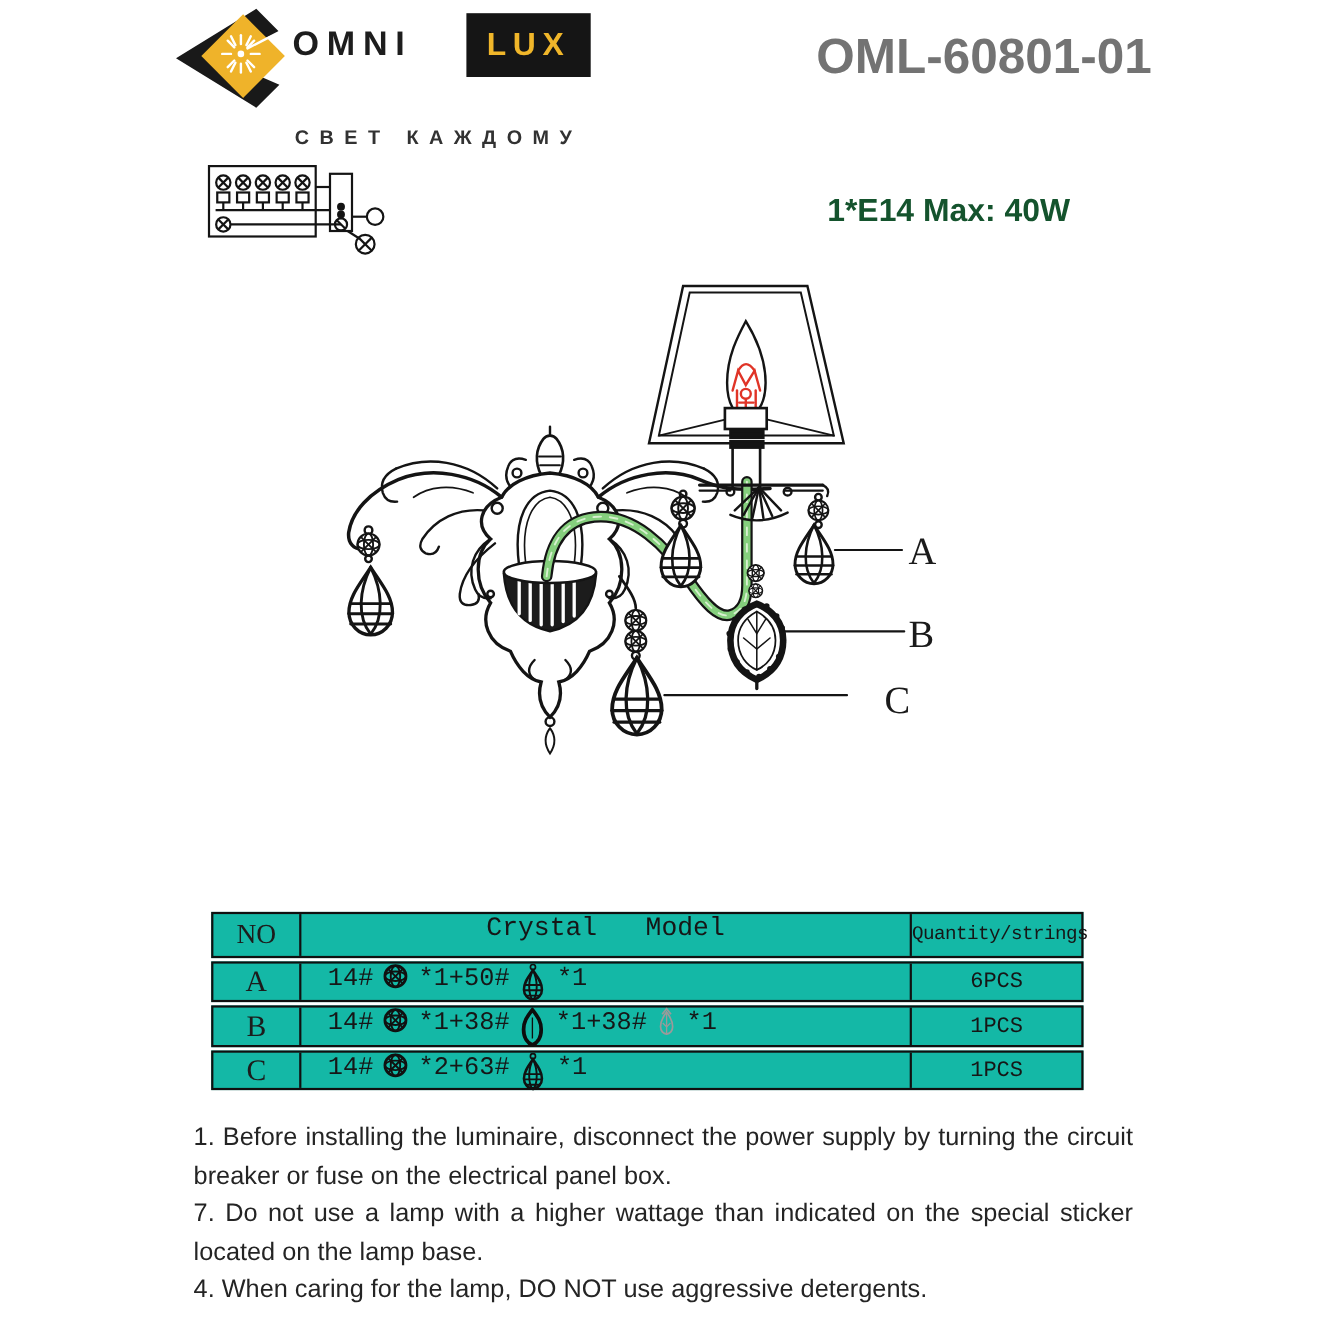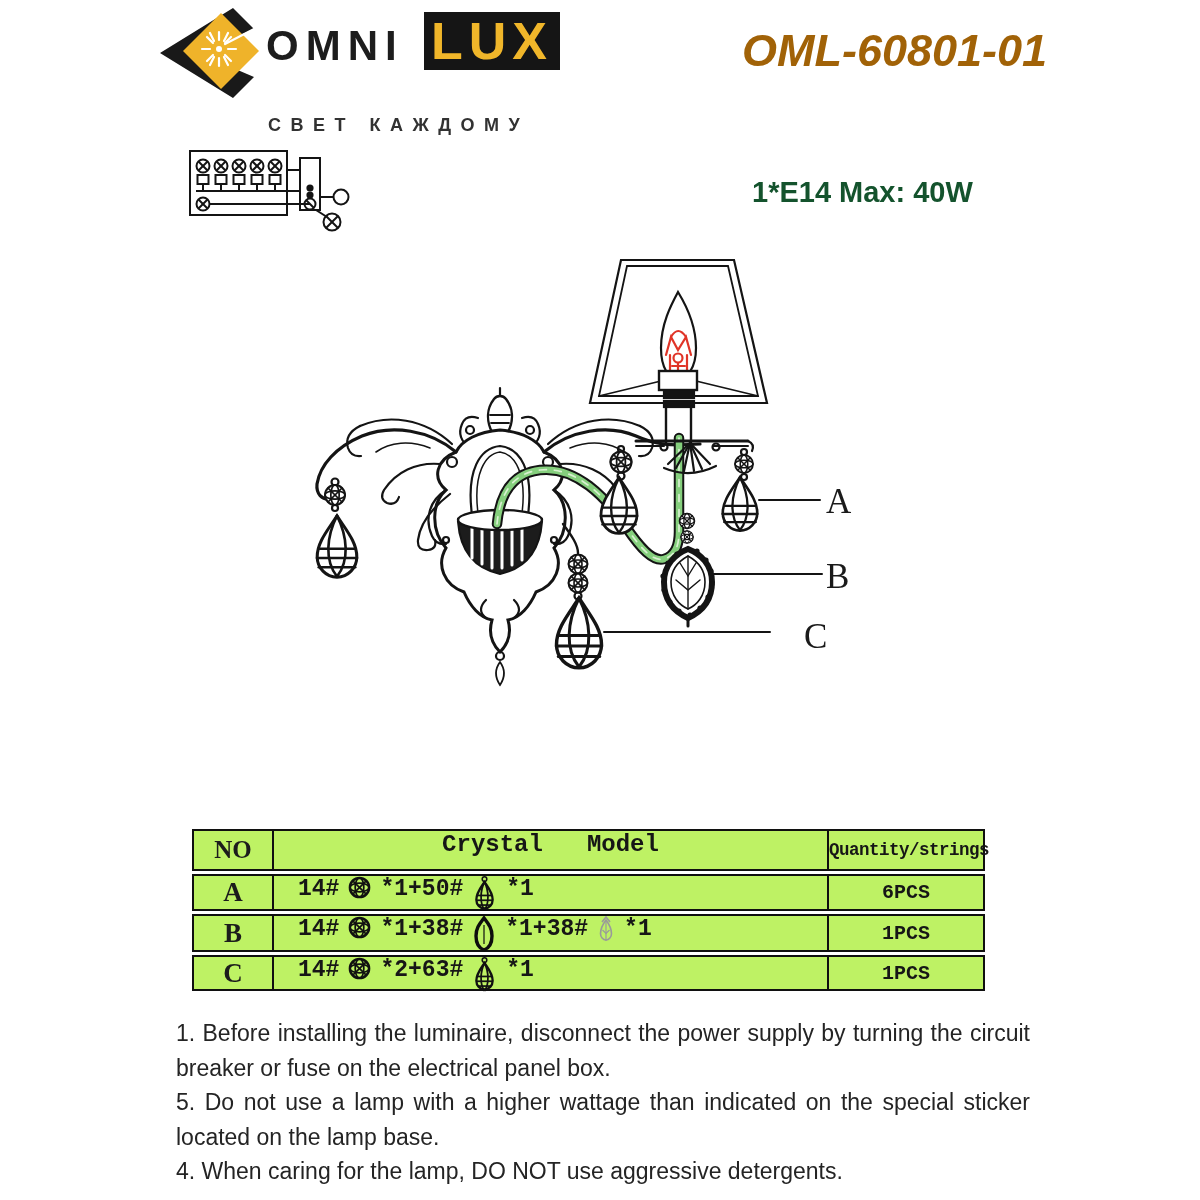--- a/index.html
+++ b/index.html
@@ -1,29 +1,29 @@
 <!DOCTYPE html>
 <html><head>
 <meta charset="utf-8">
 <style>
   html,body{margin:0;padding:0;background:#ffffff;}
   body{width:1200px;height:1200px;position:relative;overflow:hidden;
        font-family:"Liberation Sans",sans-serif;color:#1c1c1c;}
   .abs{position:absolute;}
   
-  .omni-text{left:266px;top:22px;font-size:42px;font-weight:700;letter-spacing:7px;color:#1d1d1d;}
-  .lux-badge{left:424px;top:12px;width:136px;height:58px;background:#151515;color:#f0b62a;
+  .omni-text{left:266px;top:22px;font-size:31px;font-weight:700;letter-spacing:7px;color:#1d1d1d;}
+  .lux-badge{left:424px;top:12px;width:113px;height:58px;background:#151515;color:#f0b62a;
              display:flex;align-items:center;justify-content:center;
-             font-size:52px;font-weight:700;letter-spacing:6px;}
+             font-size:29px;font-weight:700;letter-spacing:6px;}
   .tagline{left:268px;top:79px;font-size:18px;font-weight:600;letter-spacing:9.5px;color:#323232;margin-top:36px;}
-  .model-number{left:742px;top:25px;font-size:45px;font-weight:700;color:#a16207;letter-spacing:0px;font-style:italic;}
+  .model-number{left:742px;top:25px;font-size:45px;font-weight:700;color:#737373;letter-spacing:0px;}
   .lamp-spec{left:752px;top:176px;font-size:29px;font-weight:700;color:#14532d;}
   
   .ctable{left:192px;top:829px;width:793px;}
-  .trow{display:flex;border:2.4px solid #101010;background:#bef264;margin-bottom:3px;box-sizing:border-box;font-weight:bold;}
+  .trow{display:flex;border:2.4px solid #101010;background:#14b8a6;margin-bottom:3px;box-sizing:border-box;}
   .c-no{flex:0 0 78px;display:flex;align-items:center;justify-content:center;
         font-family:"Liberation Serif",serif;font-size:27px;}
   .c-model{flex:0 0 557px;border-left:2.4px solid #101010;border-right:2.4px solid #101010;
            display:flex;align-items:flex-start;padding-left:24px;gap:9px;box-sizing:border-box;
            font-family:"Liberation Mono",monospace;font-size:23px;color:#161616;}
   .c-qty{flex:1;display:flex;align-items:center;justify-content:center;
          font-family:"Liberation Mono",monospace;font-size:20px;color:#161616;}
   .thead .c-no{font-size:25px;}
   .thead .c-model{justify-content:center;padding-left:0;gap:44px;font-size:24px;}
   .thead .c-qty{font-size:17.5px;letter-spacing:-0.5px;}
@@ -392,15 +392,15 @@
           <use href="#s-drop"></use>
         </svg>
       <span>*1</span>
     </div>
     <div class="c-qty">1PCS</div>
   </div>
 </div>
 
 <div class="abs instructions">
   <p>1. Before installing the luminaire, disconnect the power supply by turning the circuit breaker or fuse on the electrical panel box.</p>
-  <p>5. Do not use a lamp with a higher wattage than indicated on the special sticker located on the lamp base.</p>
+  <p>7. Do not use a lamp with a higher wattage than indicated on the special sticker located on the lamp base.</p>
   <p>4. When caring for the lamp, DO NOT use aggressive detergents.</p>
 </div>
 
 </body></html>

